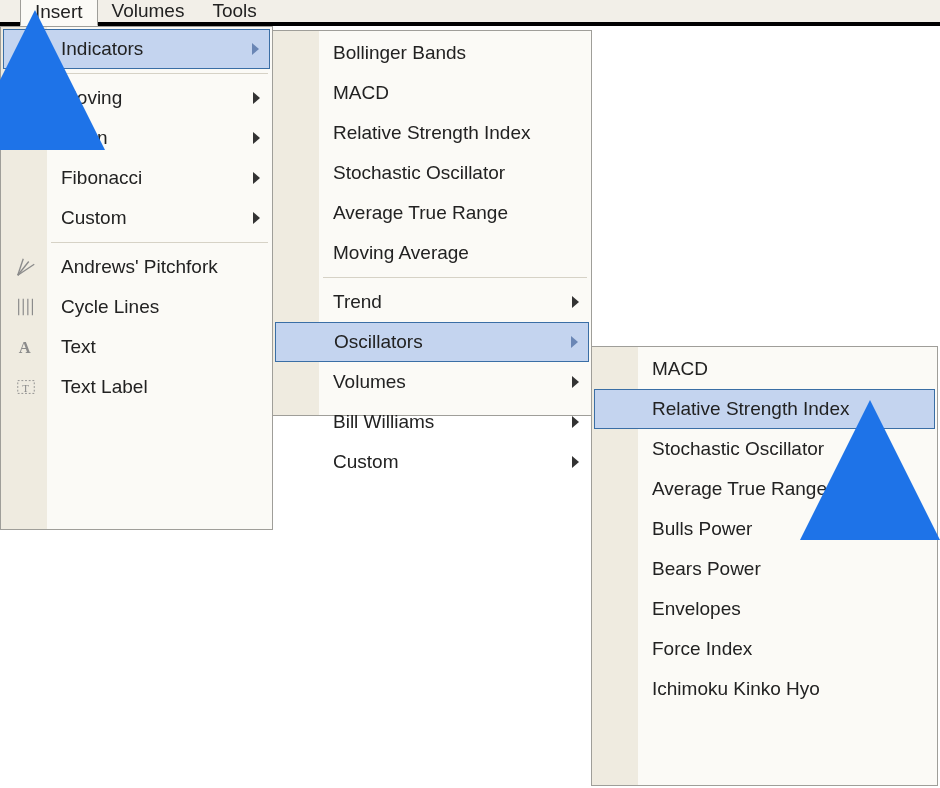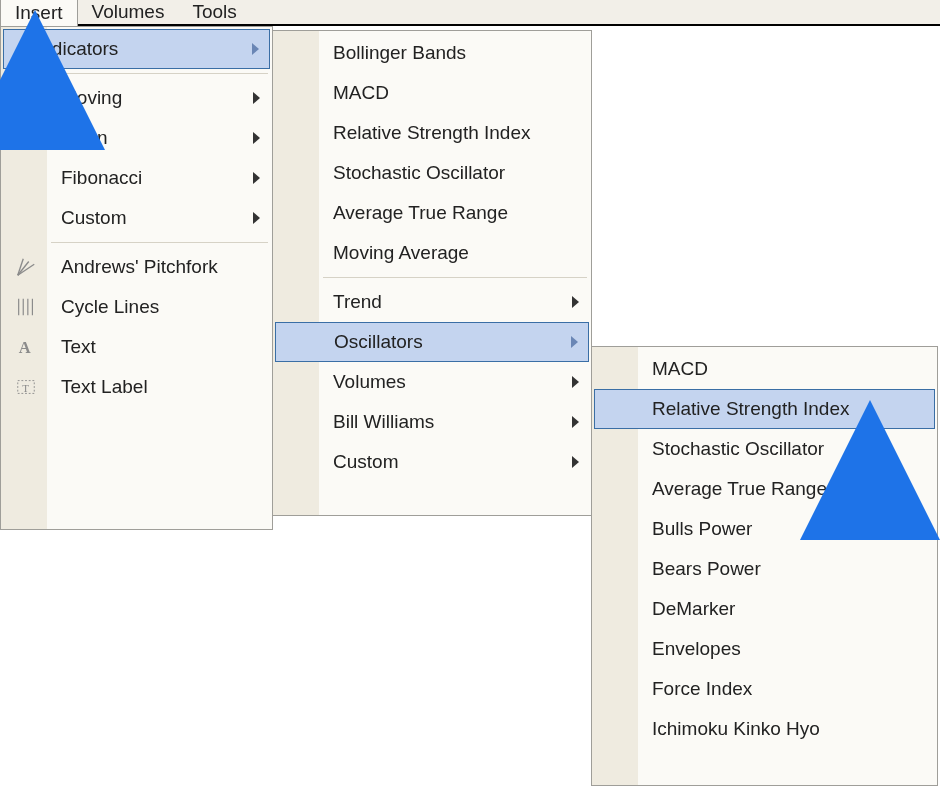--- a/index.html
+++ b/index.html
@@ -13,24 +13,24 @@
     background: #ffffff;
     overflow: hidden;
   }
 
   .menubar {
     position: absolute;
     left: 0; top: 0;
     width: 940px;
     height: 26px;
     background: #f2efe8;
-    border-bottom: 2px solid #000000;
-    display: flex;
-    align-items: center;
-    padding-left: 0;
+    border-bottom: 4px solid #000000;
+    display: flex;
+    align-items: center;
+    padding-left: 20px;
     box-sizing: border-box;
   }
   .menubar .menuitem {
     padding: 2px 14px 2px 14px;
     cursor: default;
     font-size: 19px;
   }
   .menubar .menuitem.active {
     background: #fbfaf6;
     border: 1px solid #9f9e99;
@@ -66,21 +66,21 @@
     position: relative;
     height: 40px;
     display: flex;
     align-items: center;
     padding-left: 58px;
     box-sizing: border-box;
   }
   .level1 .item.selected {
     background: #c4d4ef;
     border: 1px solid #3a6ea5;
-    padding-left: 32px;
+    padding-left: 57px;
   }
   .level1 .sep {
     height: 1px;
     margin-left: 48px;
     margin-right: 2px;
     background: #d6d2c6;
     margin-top: 4px;
     margin-bottom: 4px;
   }
   .arrow {
@@ -106,21 +106,21 @@
     align-items: center;
     justify-content: center;
     color: #8b8b8b;
   }
 
   
   .panel.level2 {
     left: 272px;
     top: 30px;
     width: 320px;
-    height: 486px;
+    height: 386px;
     text-align: right;
   }
   .level2 .gutter {
     position: absolute;
     left: 0; top: 0; bottom: 0;
     width: 46px;
     background: #efebe0;
   }
   .level2 .items {
     position: absolute;
@@ -336,23 +336,20 @@
       <div class="item">
         <span>Average True Range</span>
       </div>
       <div class="item">
         <span>Bulls Power</span>
       </div>
       <div class="item">
         <span>Bears Power</span>
       </div>
       <div class="item">
-        <span>DeMarker</span>
-      </div>
-      <div class="item">
         <span>Envelopes</span>
       </div>
       <div class="item">
         <span>Force Index</span>
       </div>
       <div class="item">
         <span>Ichimoku Kinko Hyo</span>
       </div>
     </div>
 </div>

